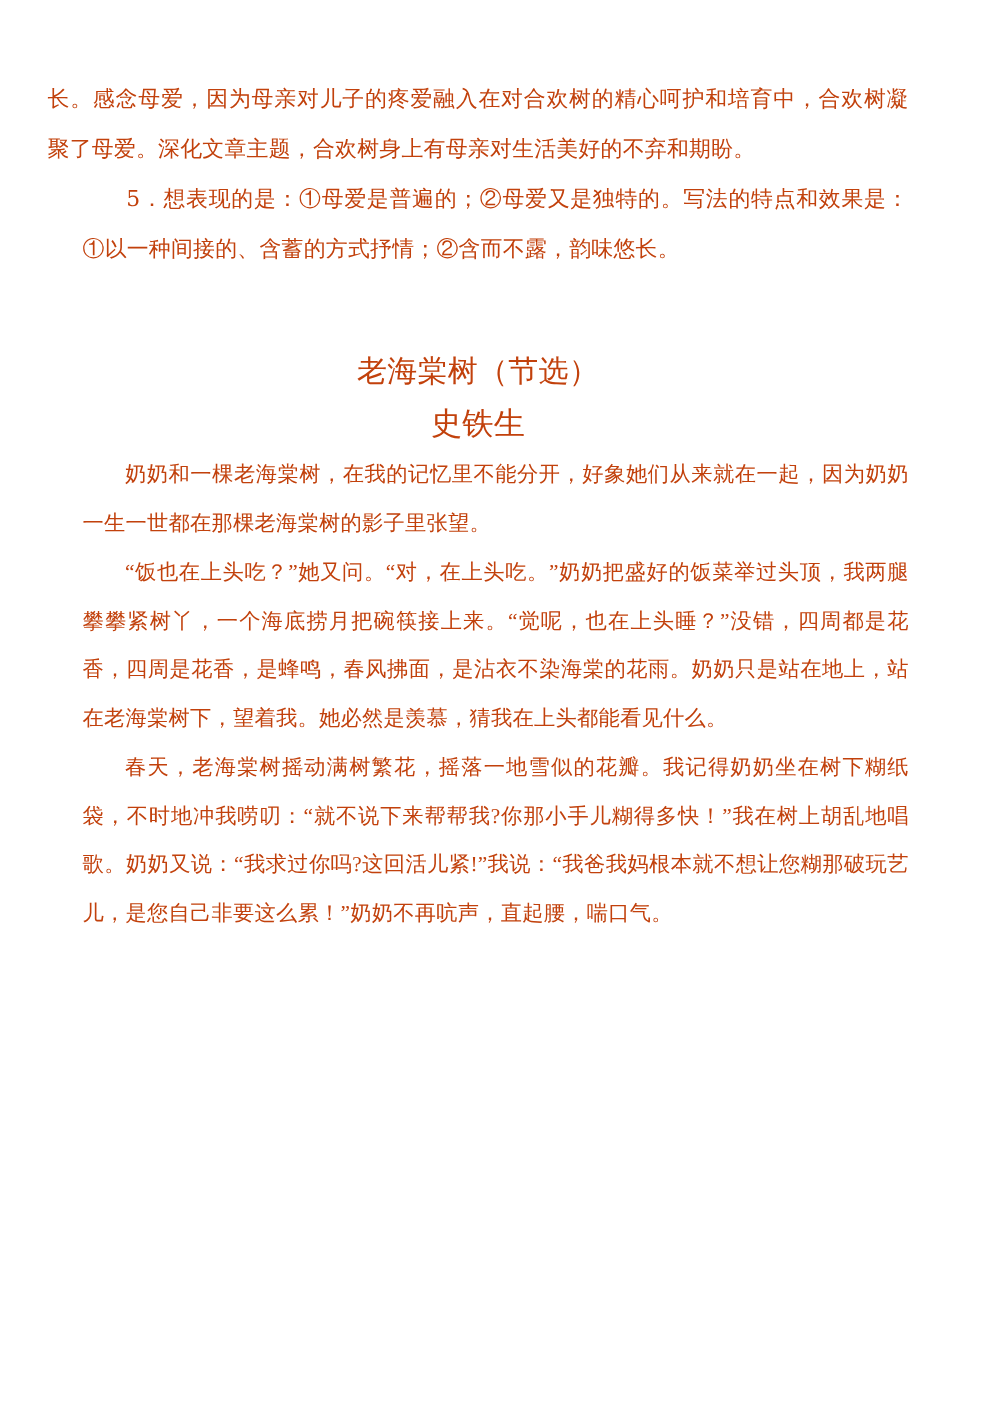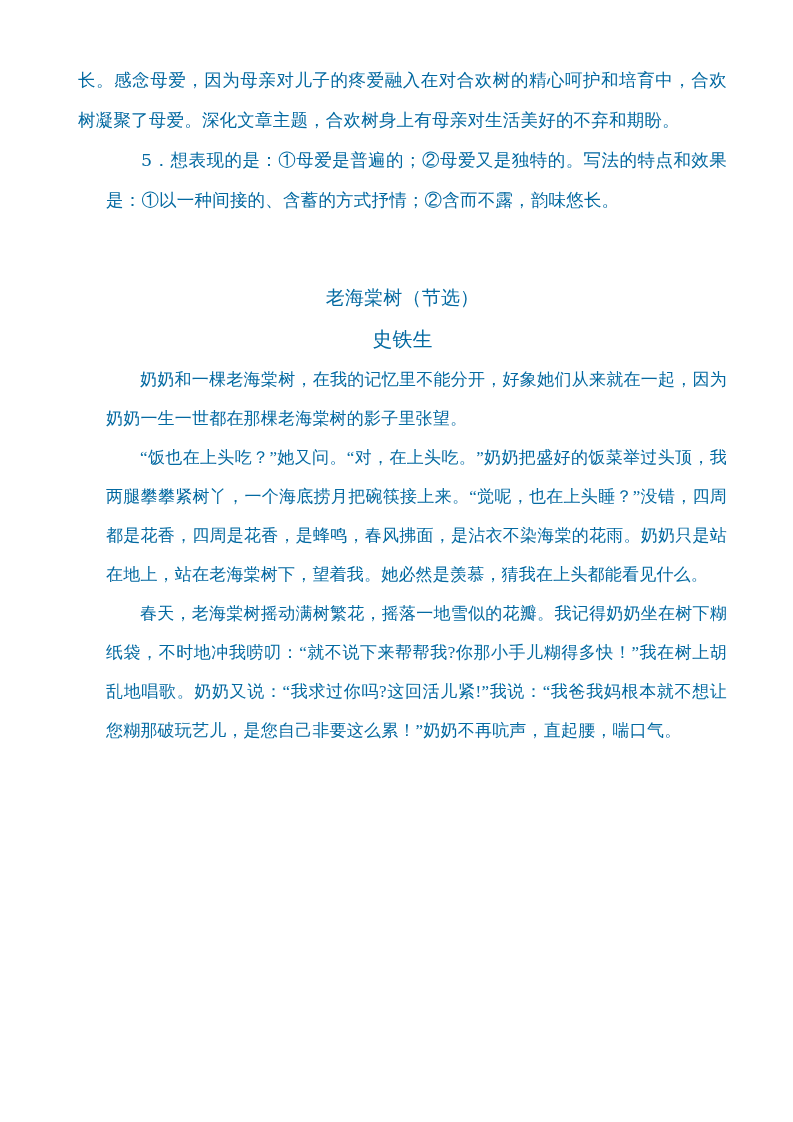--- a/index.html
+++ b/index.html
@@ -6,23 +6,23 @@
     margin: 0;
     padding: 0;
     background: #ffffff;
   }
   .page {
     position: relative;
     width: 793px;
     height: 1122px;
     background: #ffffff;
     box-sizing: border-box;
-    padding: 60px 66px 60px 78px;
+    padding: 60px 66px 60px 38px;
     font-family: "DejaVu Serif", "Liberation Serif", serif;
-    color: #0369a1;
+    color: #c2410c;
     overflow: hidden;
   }
   .content {
     width: 100%;
   }
   p {
     margin: 0;
     font-size: 17.5px;
     line-height: 40px;
     text-align: justify;
@@ -37,25 +37,25 @@
     margin: 0;
   }
   .spacer-lg {
     height: 56px;
   }
   .center {
     text-align: center;
     text-indent: 0;
   }
   .title {
-    font-size: 19px;
+    font-size: 24px;
     line-height: 42px;
   }
   .author {
-    font-size: 20px;
+    font-size: 25px;
     line-height: 42px;
   }
   .body-block p {
     font-size: 17px;
     line-height: 39px;
     font-family: Liberation Serif, serif;
   }
 </style>
 </head>
 <body>

